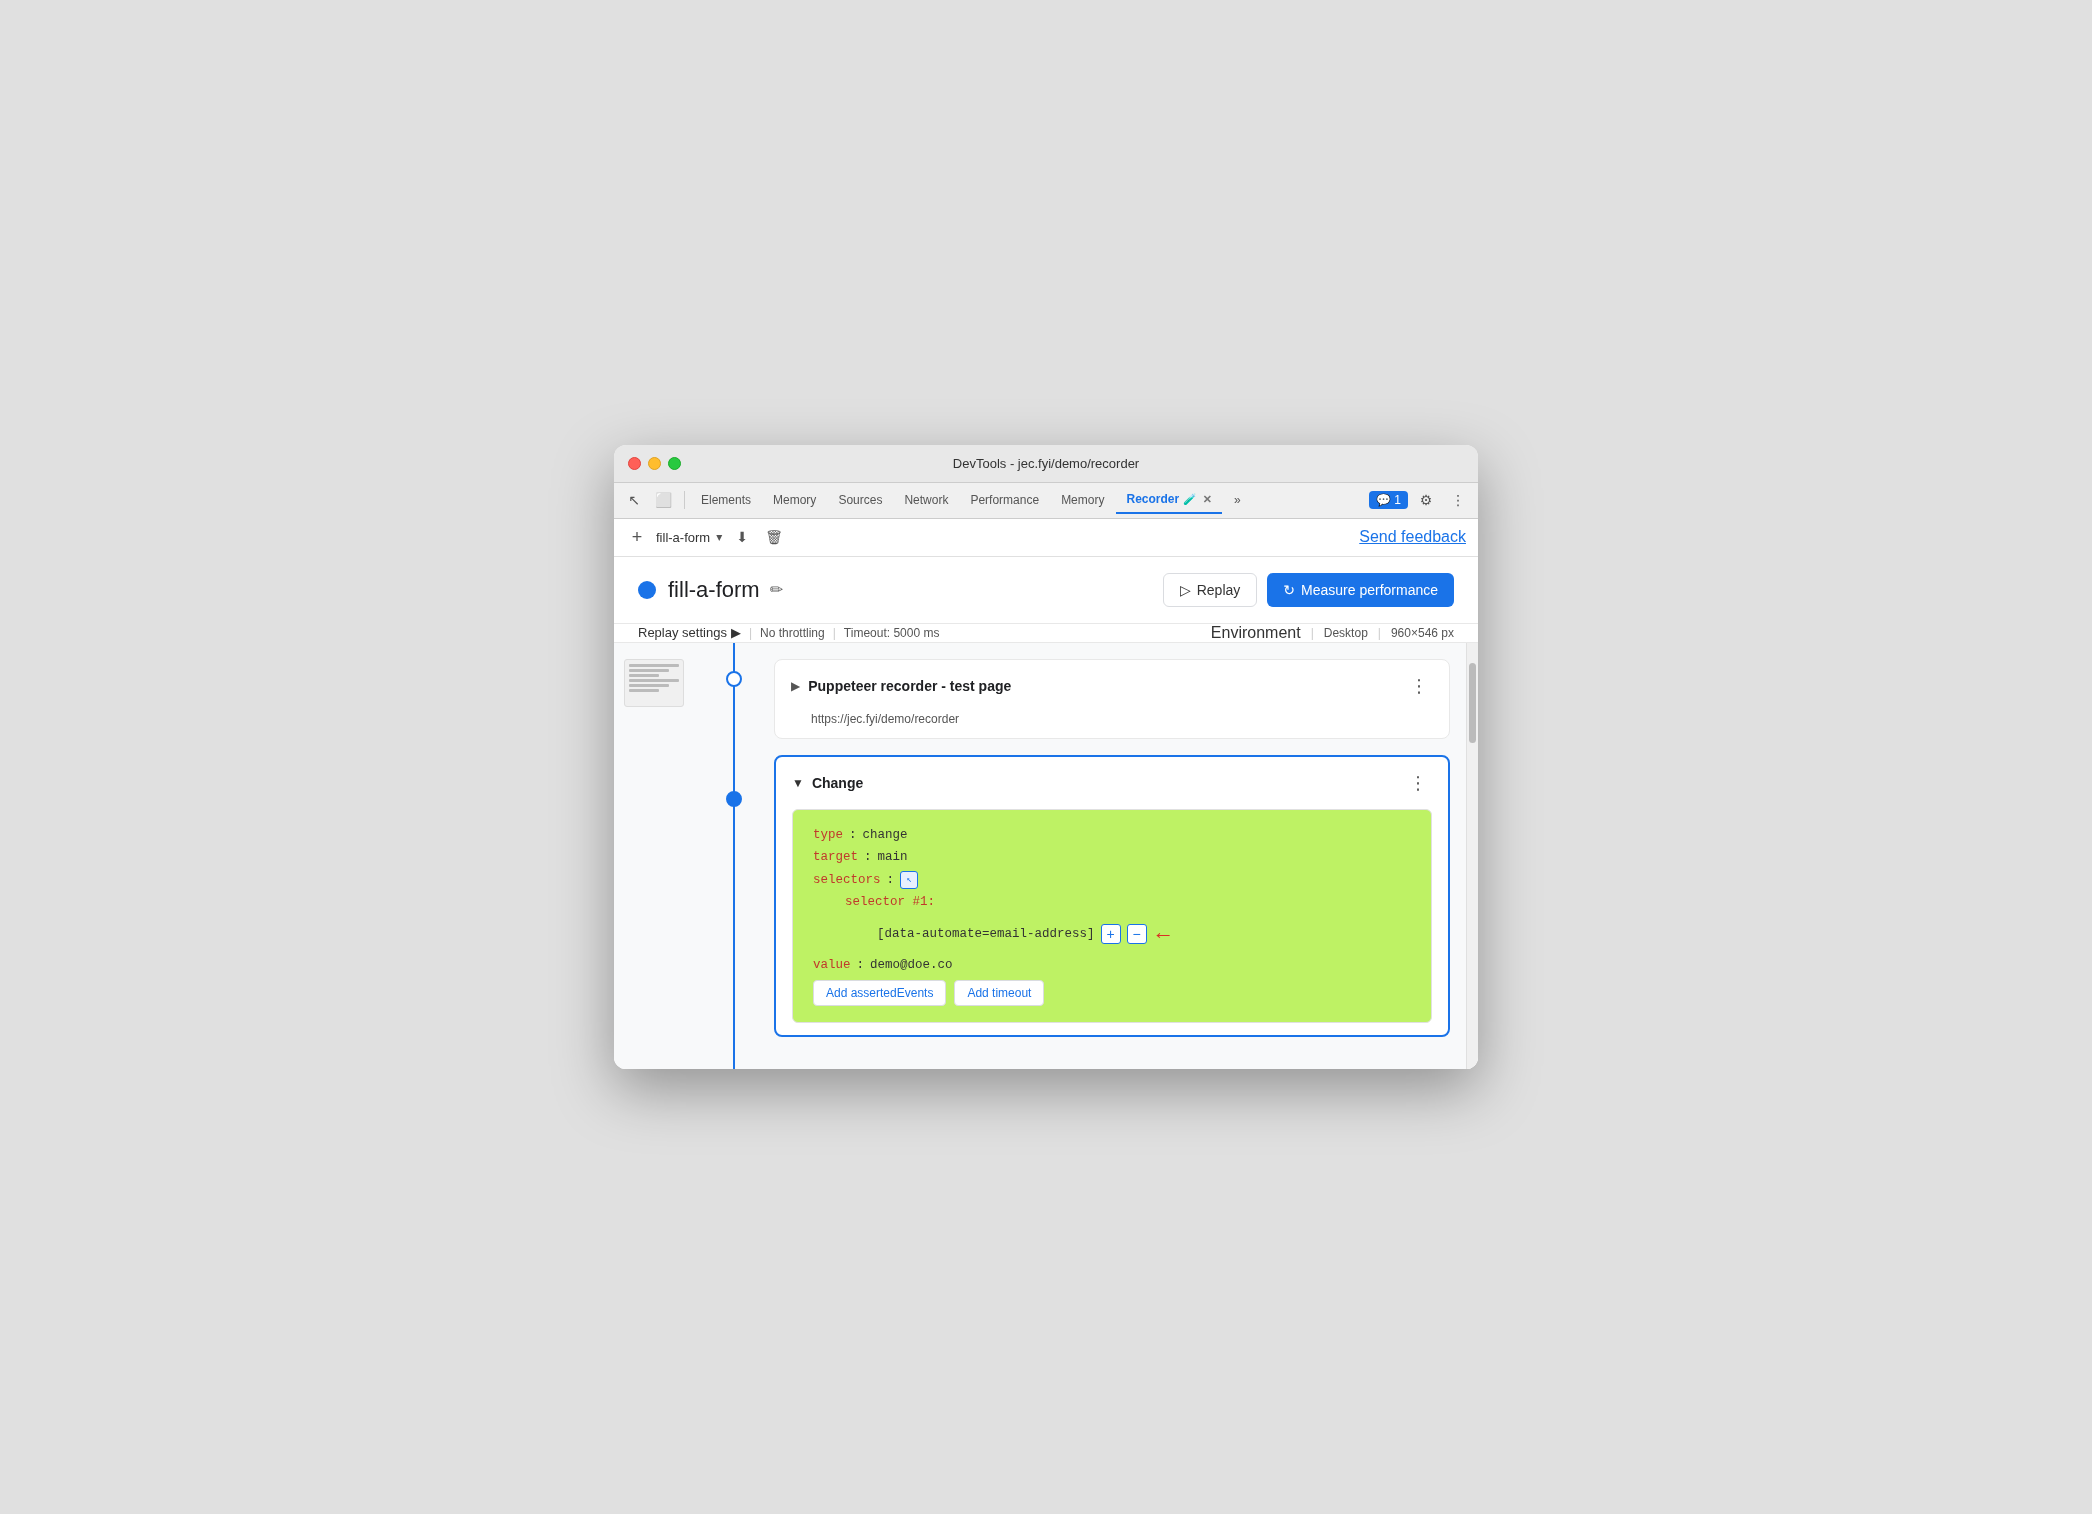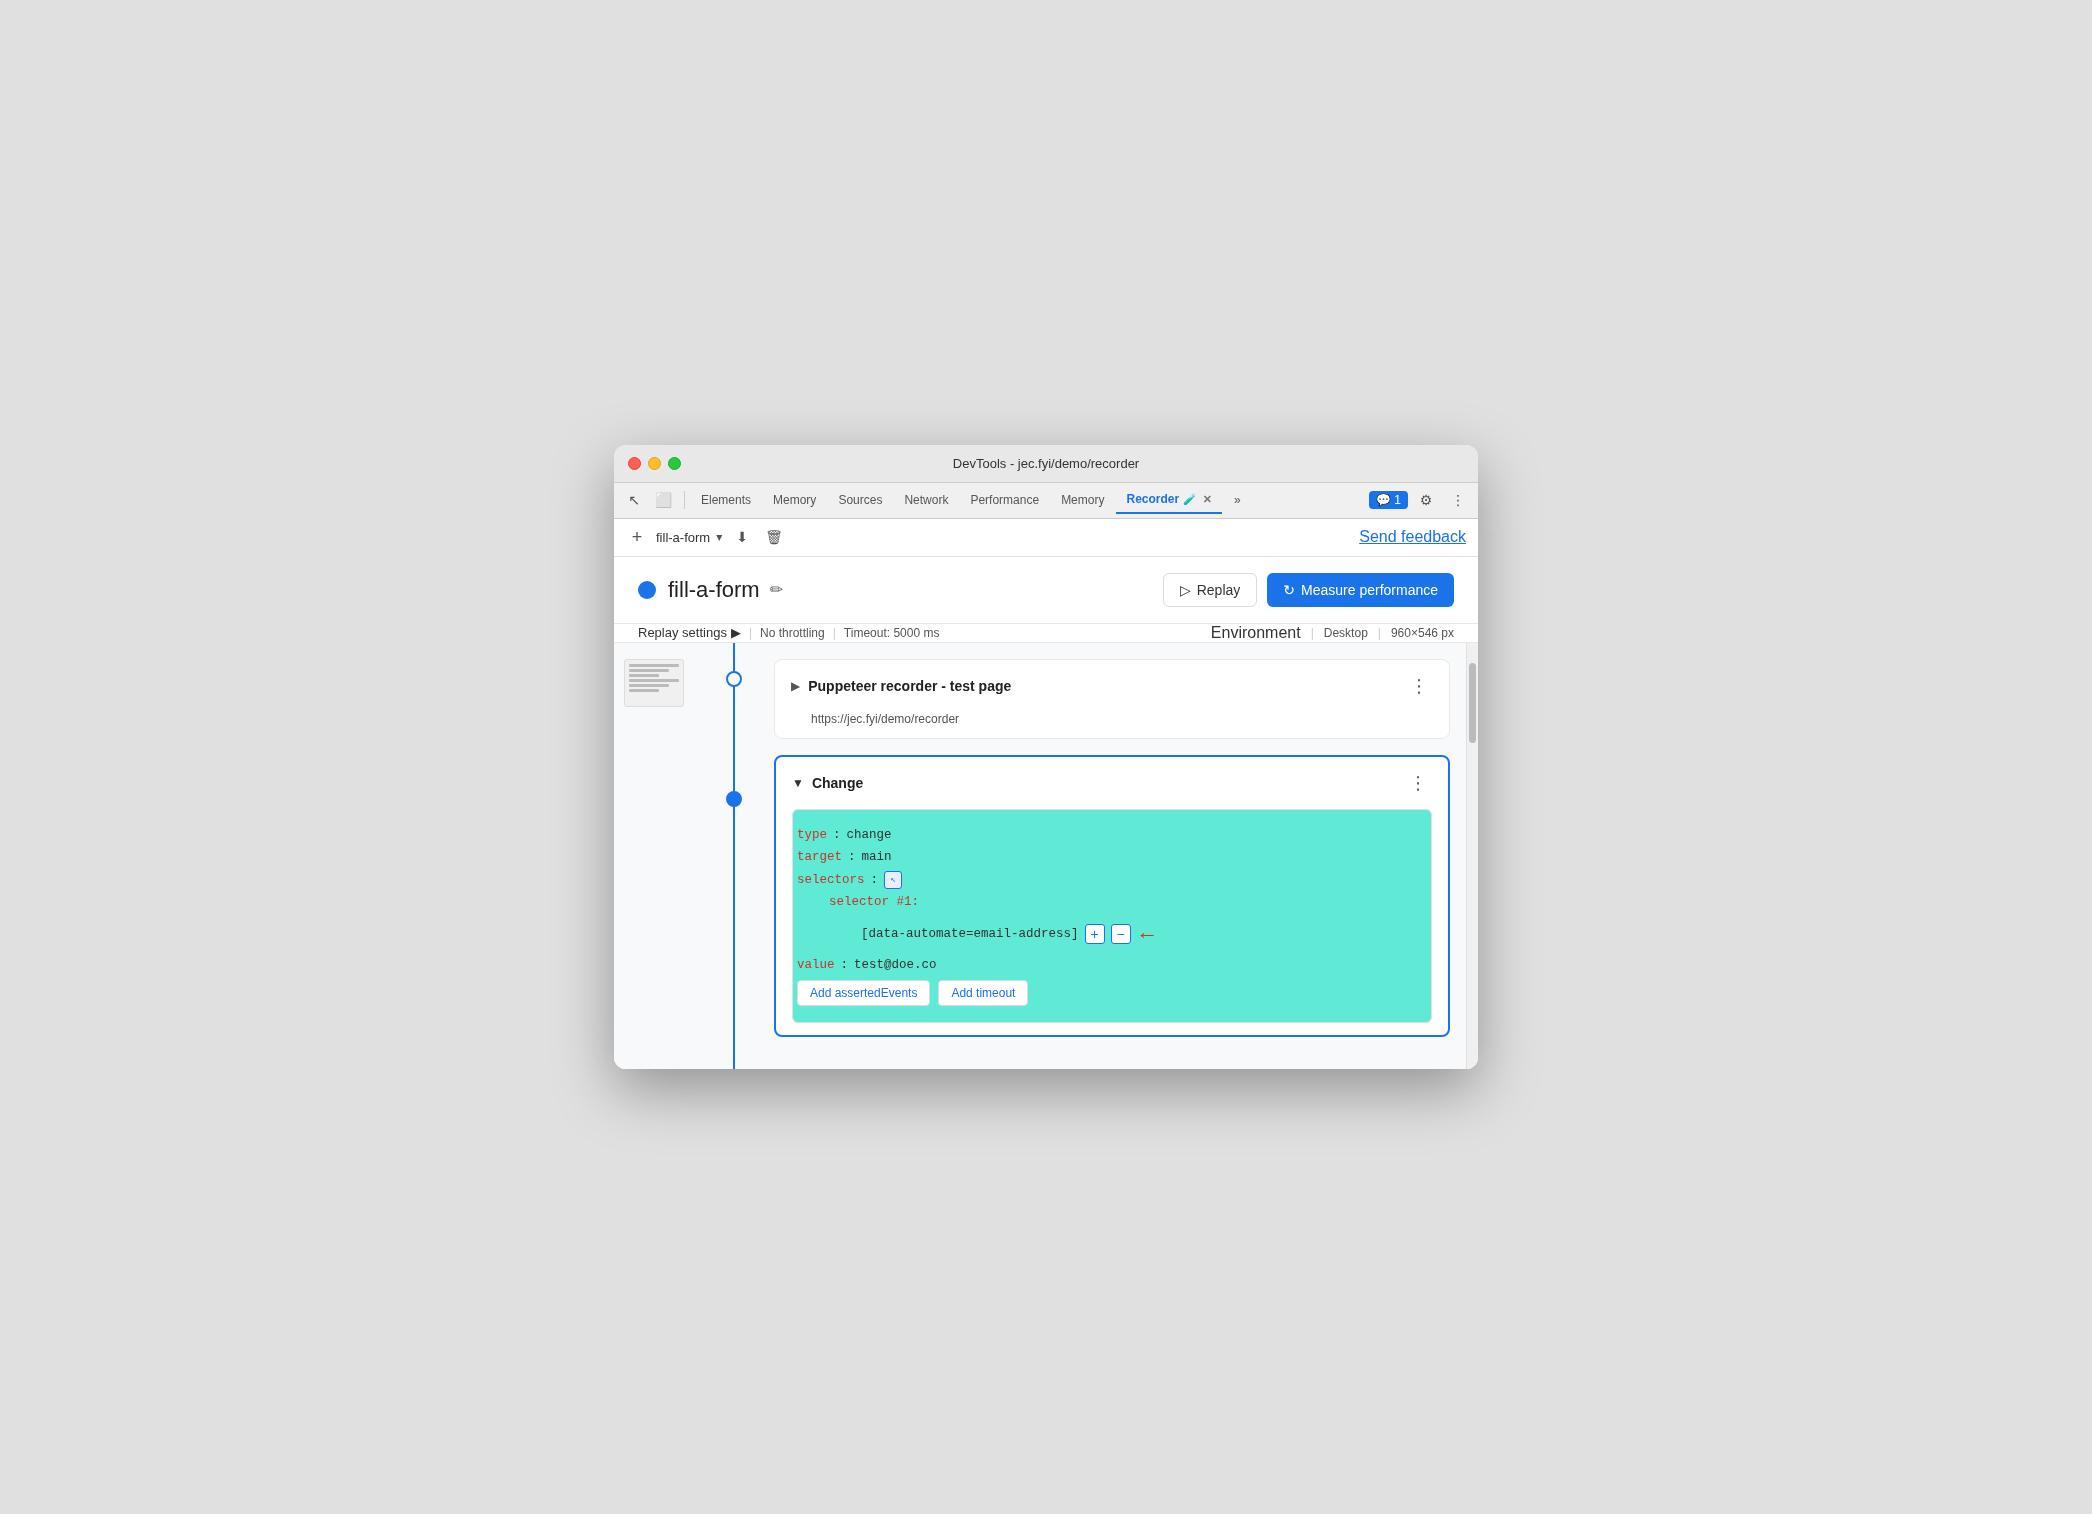--- a/index.html
+++ b/index.html
@@ -394,24 +394,24 @@
       margin-right: 8px;
     }
     .change-title {
       font-weight: 600;
       font-size: 14px;
       color: #202124;
     }
     
     .code-block {
       margin: 0 16px 12px 16px;
-      background: #5eead4;
+      background: #bef264;
       border: 1px solid #e0e0e0;
       border-radius: 6px;
-      padding: 14px 4px;
+      padding: 14px 20px;
       font-family: 'Courier New', Courier, monospace;
       font-size: 12.5px;
       line-height: 1.8;
     }
     .code-key { color: #c0392b; }
     .code-val { color: #333; }
     .code-line { display: flex; align-items: center; gap: 6px; }
     .selector-icon {
       display: inline-flex;
       align-items: center;
@@ -651,21 +651,21 @@
               </div>
               <div class="selector-value-line code-line">
                 <span class="code-val">[data-automate=email-address]</span>
                 <button class="plus-btn">+</button>
                 <button class="minus-btn">−</button>
                 <span class="red-arrow">←</span>
               </div>
               <div class="code-line">
                 <span class="code-key">value</span>
                 <span class="code-val">:</span>
-                <span class="code-val">test@doe.co</span>
+                <span class="code-val">demo@doe.co</span>
               </div>
               <div class="code-actions">
                 <button class="btn-action">Add assertedEvents</button>
                 <button class="btn-action">Add timeout</button>
               </div>
             </div>
           </div>
         </div>
       </div>
 

